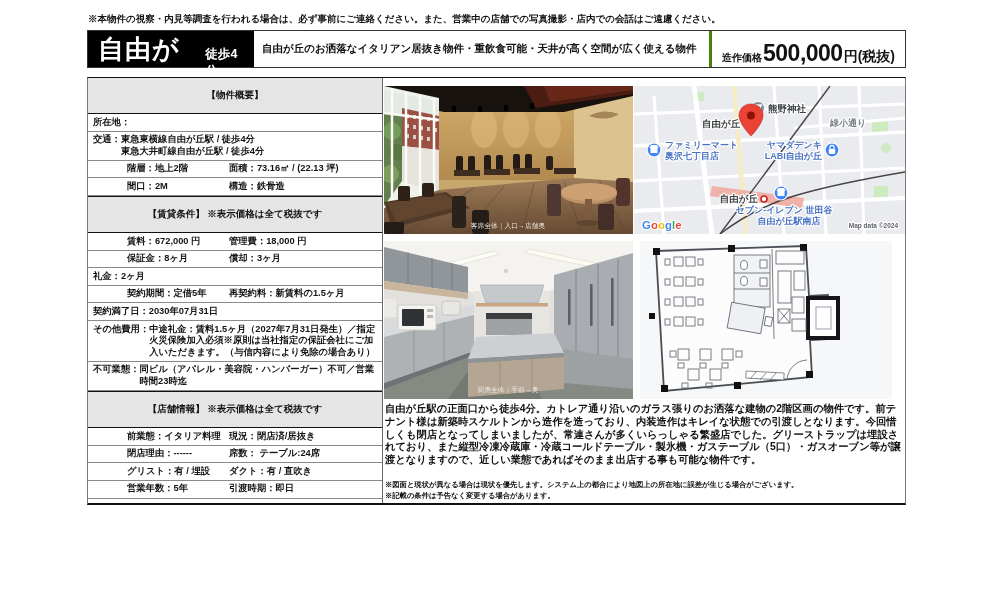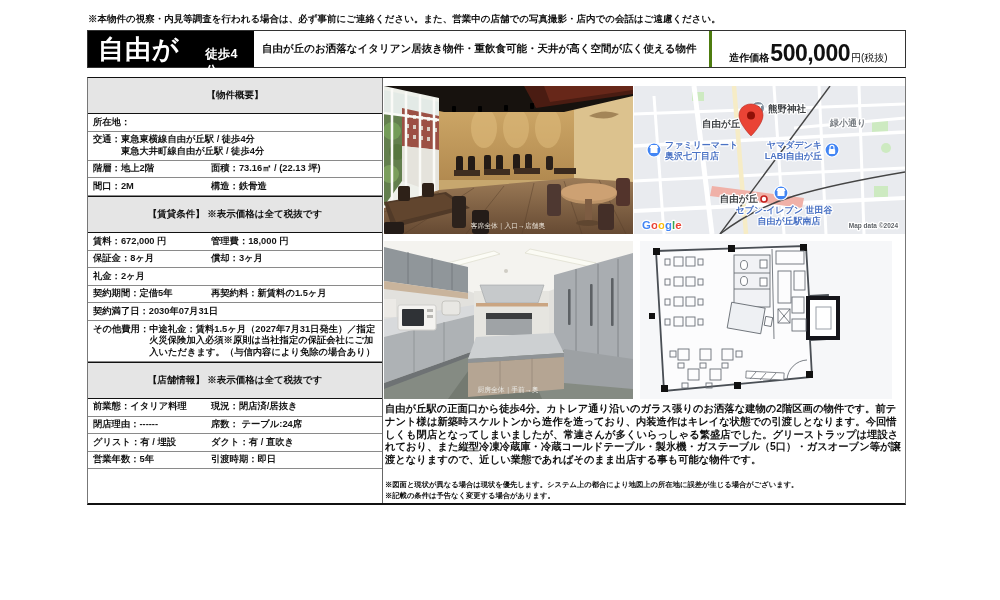--- a/index.html
+++ b/index.html
@@ -11,34 +11,34 @@
               border:1px solid #333;box-sizing:border-box;display:flex;background:#fff;}
   .station-box{width:166px;background:#000;color:#fff;display:flex;align-items:baseline;
                padding:0 6px 0 10px;box-sizing:border-box;}
   .station-name{font-size:26px;font-weight:800;letter-spacing:1px;line-height:36px;}
   .station-walk{font-size:12.5px;font-weight:700;margin-left:4px;font-family:Liberation Mono, monospace;}
   .catch{flex:1;display:flex;align-items:center;padding:0 8px;font-size:10.5px;font-weight:700;}
   .price-box{width:196px;border-left:3px solid #4d7c0f;box-sizing:border-box;display:flex;
              align-items:baseline;justify-content:center;padding-top:9px;}
   .price-label{font-size:10px;font-weight:700;}
   .price-value{font-size:23px;font-weight:800;letter-spacing:-0.5px;margin:0 1px;}
-  .price-suffix{font-size:10px;font-weight:400;}
+  .price-suffix{font-size:14px;font-weight:700;}
   
   .main-box{position:absolute;left:87px;top:77px;width:819px;height:428px;
             border:1px solid #777;border-top:1px solid #111;border-bottom:2px solid #111;
             box-sizing:border-box;background:#fff;}
   
   .left-table{position:absolute;left:0;top:0;bottom:0;width:295px;border-right:1px solid #666;
               box-sizing:border-box;display:flex;flex-direction:column;overflow:hidden;background:#fff;}
   .t-bar{background:#e5e5e5;border-top:1px solid #111;border-bottom:1px solid #111;
          font-size:9.5px;font-weight:700;text-align:center;padding:11px 0;flex:none;}
   .t-bar.first{border-top:none;}
   .t-row{border-bottom:1px solid #8a8a8a;padding:2.5px 5px;font-size:9.3px;font-weight:700;
          line-height:1.25;display:flex;color:#141414;flex:none;}
-  .c1{width:118px;flex:none;}
+  .c1{width:102px;flex:none;margin-left:34px;}
   .c2{flex:1;}
   .lbl{flex:none;white-space:pre;}
   .val{flex:1;}
   
   .right-area{position:absolute;left:296px;top:0;right:0;bottom:0;}
   .photo1{position:absolute;left:0;top:8px;width:249px;height:148px;}
   .map-box{position:absolute;left:250px;top:8px;width:271px;height:148px;}
   .photo2{position:absolute;left:0;top:163px;width:249px;height:158px;}
   .plan-box{position:absolute;left:250px;top:163px;width:271px;height:158px;background:#fff;}
   .description{position:absolute;left:1px;top:325px;width:519px;font-size:10.3px;
@@ -103,20 +103,24 @@
     <div class="t-row">
       <span class="c1">契約期間：定借5年</span>
       <span class="c2">再契約料：新賃料の1.5ヶ月</span>
     </div>
     <div class="t-row">
       <span>契約満了日：2030年07月31日</span>
     </div>
     <div class="t-row">
       <span class="lbl">その他費用：</span>
       <span class="val">中途礼金：賃料1.5ヶ月（2027年7月31日発生）／指定火災保険加入必須※原則は当社指定の保証会社にご加入いただきます。（与信内容により免除の場合あり）</span>
+    </div>
+    <div class="t-row">
+      <span class="lbl">不可業態：</span>
+      <span class="val">同ビル（アパレル・美容院・ハンバーガー）不可／営業時間23時迄</span>
     </div>
 
     <div class="t-bar">【店舗情報】 ※表示価格は全て税抜です</div>
     <div class="t-row">
       <span class="c1">前業態：イタリア料理</span>
       <span class="c2">現況：閉店済/居抜き</span>
     </div>
     <div class="t-row">
       <span class="c1">閉店理由：------</span>
       <span class="c2">席数： テーブル:24席</span>

